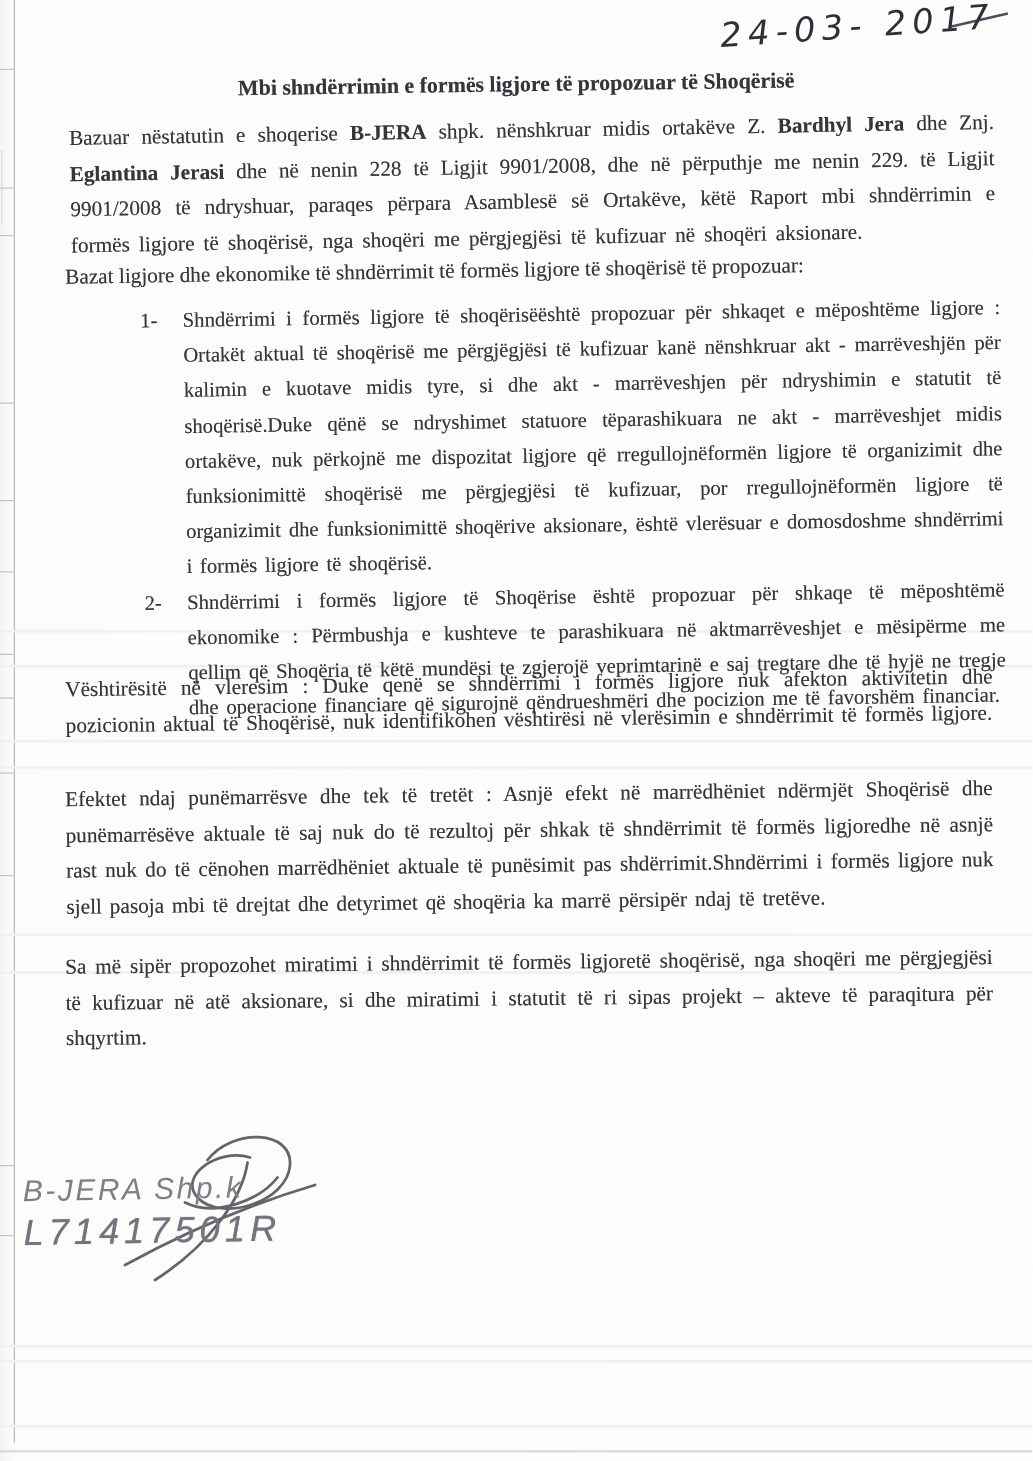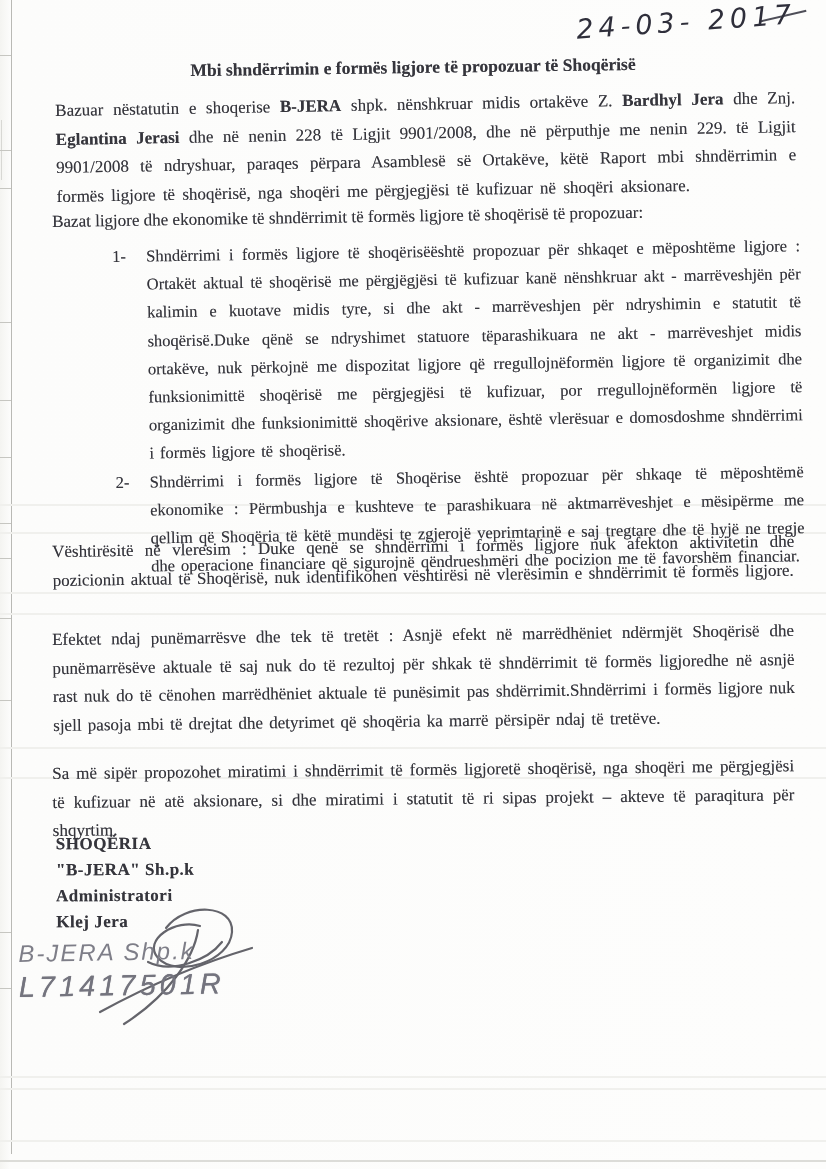--- a/index.html
+++ b/index.html
@@ -117,26 +117,20 @@
     <div class="list-item txt">
       <span class="list-marker">2-</span>
       <span class="list-text">Shndërrimi i formës ligjore të Shoqërise është propozuar për shkaqe të mëposhtëmë ekonomike : Përmbushja e kushteve te parashikuara në aktmarrëveshjet e mësipërme me qellim që Shoqëria të këtë mundësi te zgjerojë veprimtarinë e saj tregtare dhe të hyjë ne tregje dhe operacione financiare që sigurojnë qëndrueshmëri dhe pocizion me të favorshëm financiar.</span>
     </div>
   </div>
 
   <div class="para para-difficulties txt">Vështirësitë në vleresim : Duke qenë se shndërrimi i formës ligjore nuk afekton aktivitetin dhe pozicionin aktual të Shoqërisë, nuk identifikohen vështirësi në vlerësimin e shndërrimit të formës ligjore.</div>
   <div class="para para-effects txt">Efektet ndaj punëmarrësve dhe tek të tretët : Asnjë efekt në marrëdhëniet ndërmjët Shoqërisë dhe punëmarrësëve aktuale të saj nuk do të rezultoj për shkak të shndërrimit të formës ligjoredhe në asnjë rast nuk do të cënohen marrëdhëniet aktuale të punësimit pas shdërrimit.Shndërrimi i formës ligjore nuk sjell pasoja mbi të drejtat dhe detyrimet që shoqëria ka marrë përsipër ndaj të tretëve.</div>
   <div class="para para-proposal txt">Sa më sipër propozohet miratimi i shndërrimit të formës ligjoretë shoqërisë, nga shoqëri me përgjegjësi të kufizuar në atë aksionare, si dhe miratimi i statutit të ri sipas projekt – akteve të paraqitura për shqyrtim.</div>
 
-  <div class="sig-block txt">
-    <span class="sig-line">SHOQËRIA</span>
-    <span class="sig-line">"B-JERA" Sh.p.k</span>
-    <span class="sig-line">Administratori</span>
-    <span class="sig-line">Klej Jera</span>
-  </div>
 
   <svg class="signature-svg" width="240" height="140" viewBox="0 0 240 140">
     <g fill="none" stroke="#4a4a52" stroke-width="2.2" stroke-linecap="round" opacity="0.85">
       <path d="M118 28 C138 2 186 4 184 32 C182 62 128 78 110 58 C94 40 128 18 152 26"></path>
       <path d="M150 30 C146 58 120 96 76 124"></path>
       <path d="M100 62 C124 74 160 60 174 42"></path>
       <path d="M52 112 C96 88 150 64 204 48"></path>
     </g>
   </svg>
 

